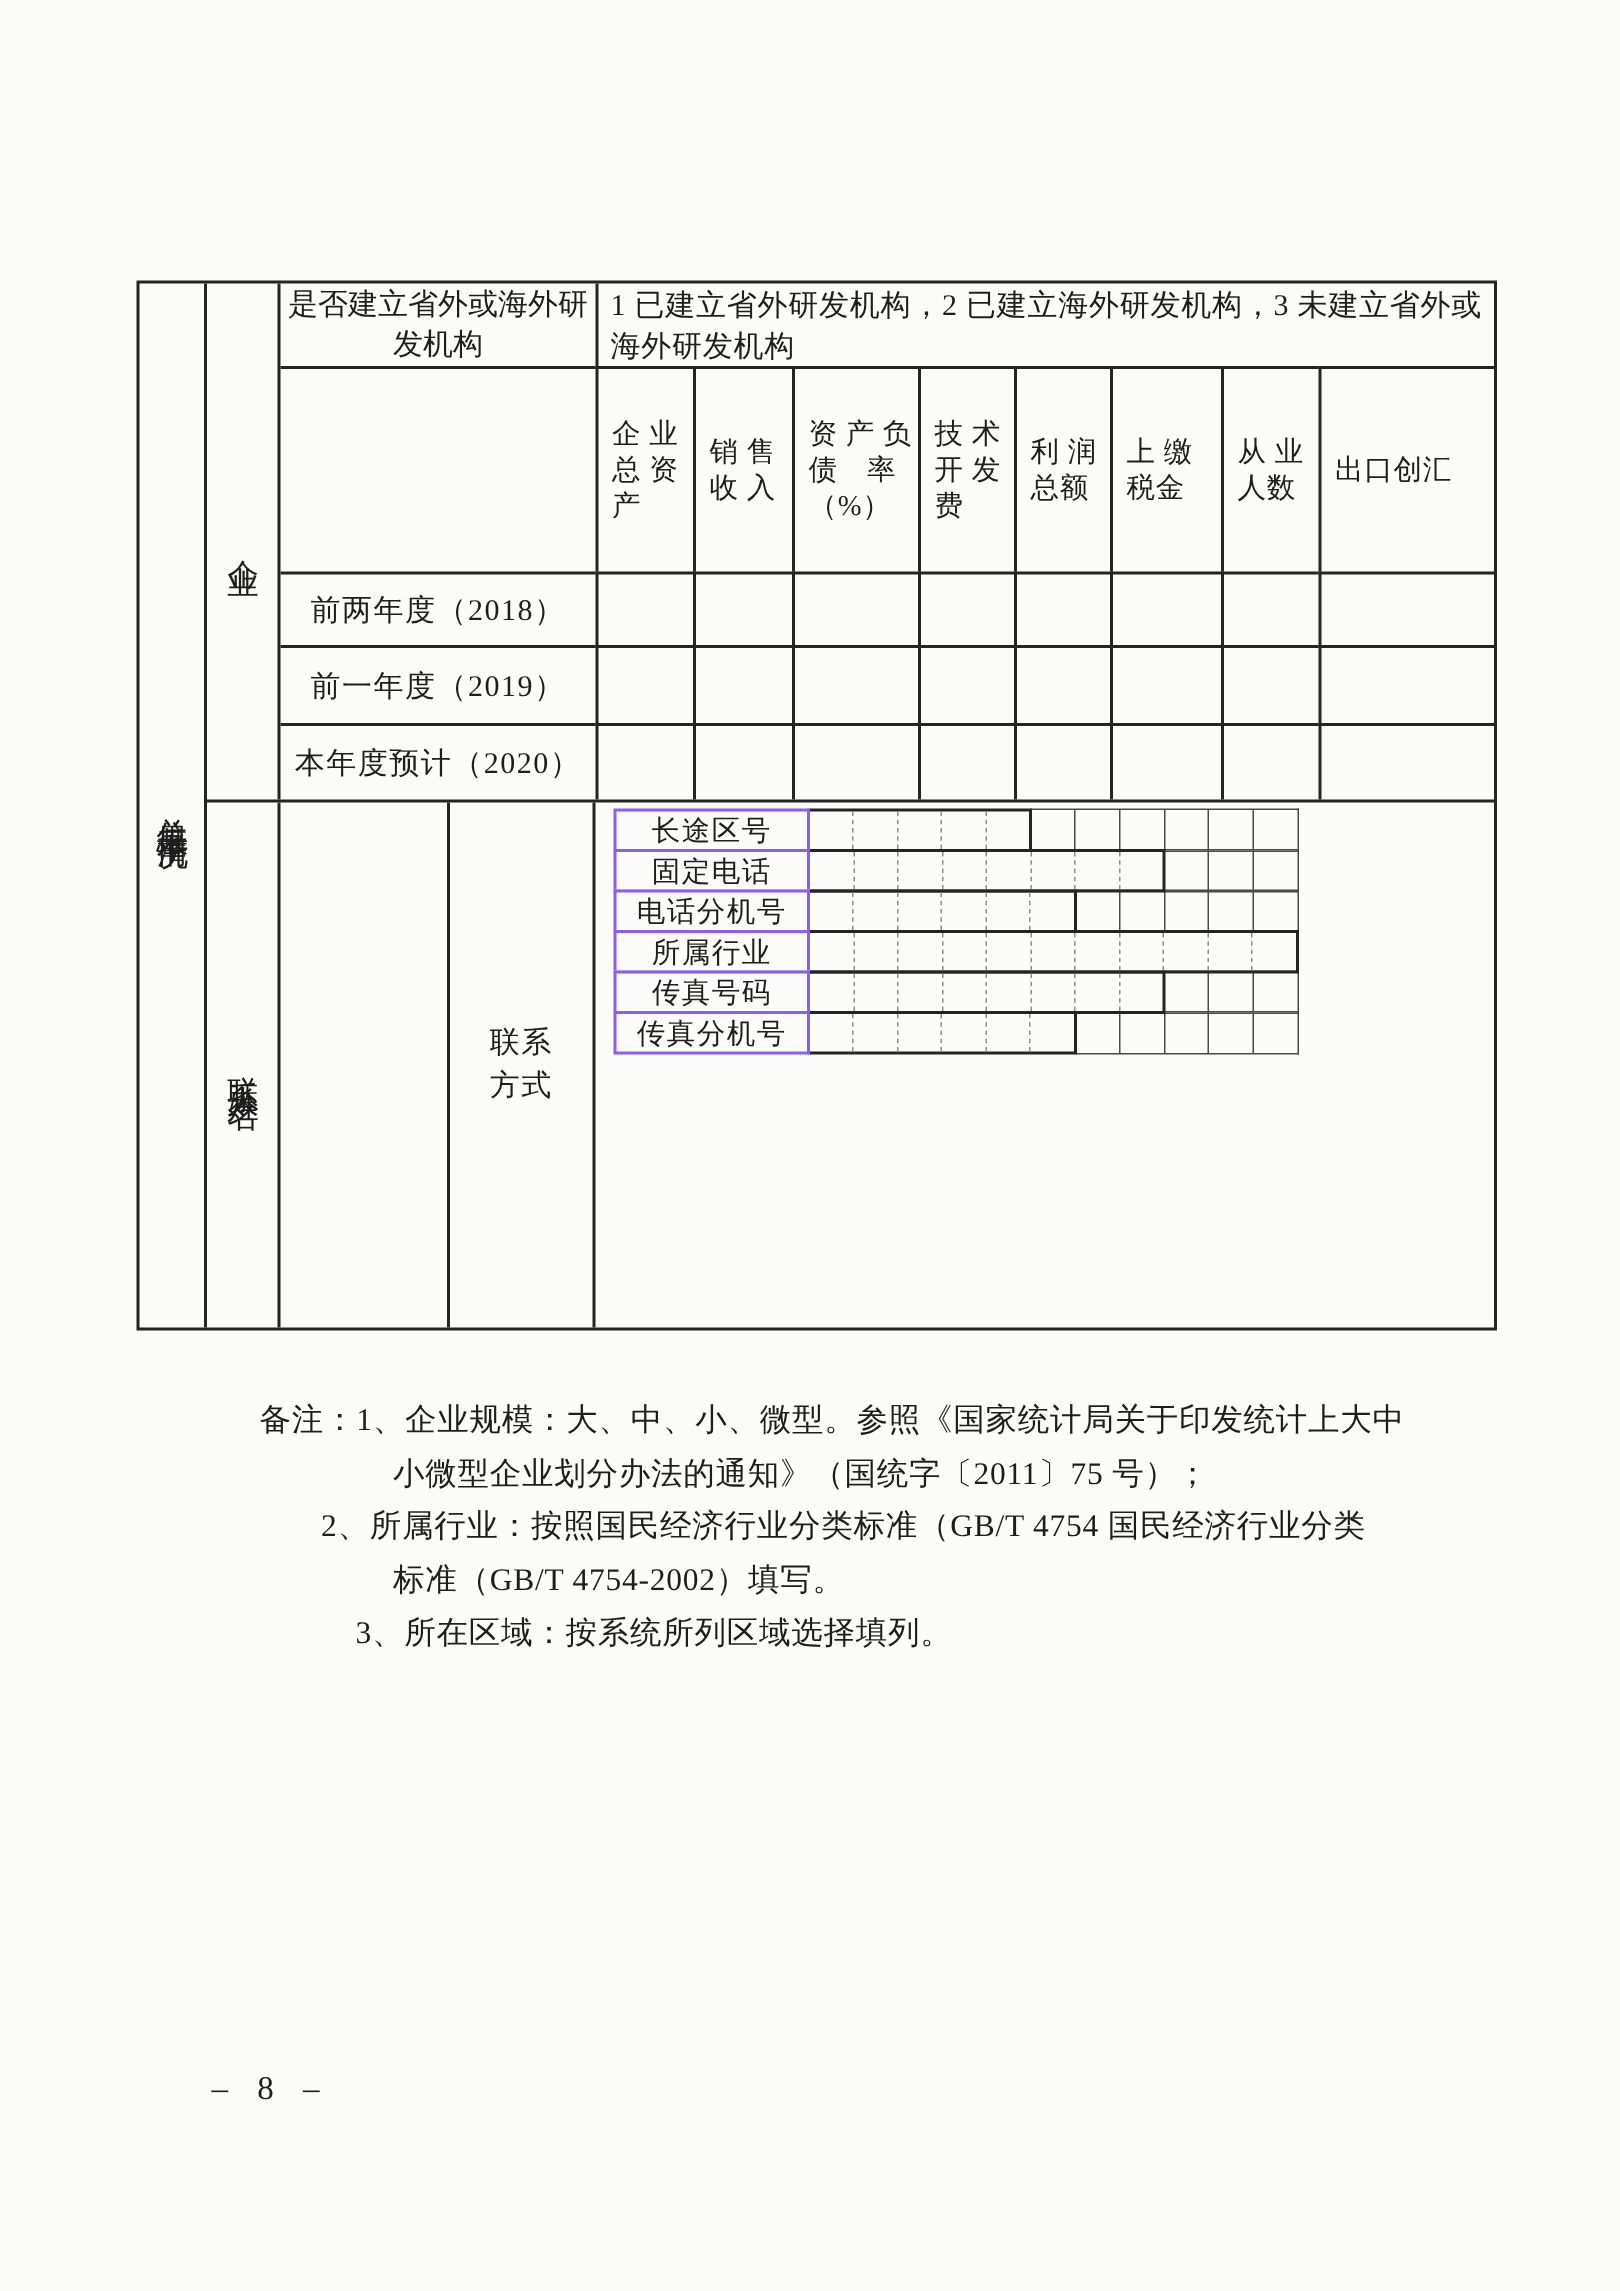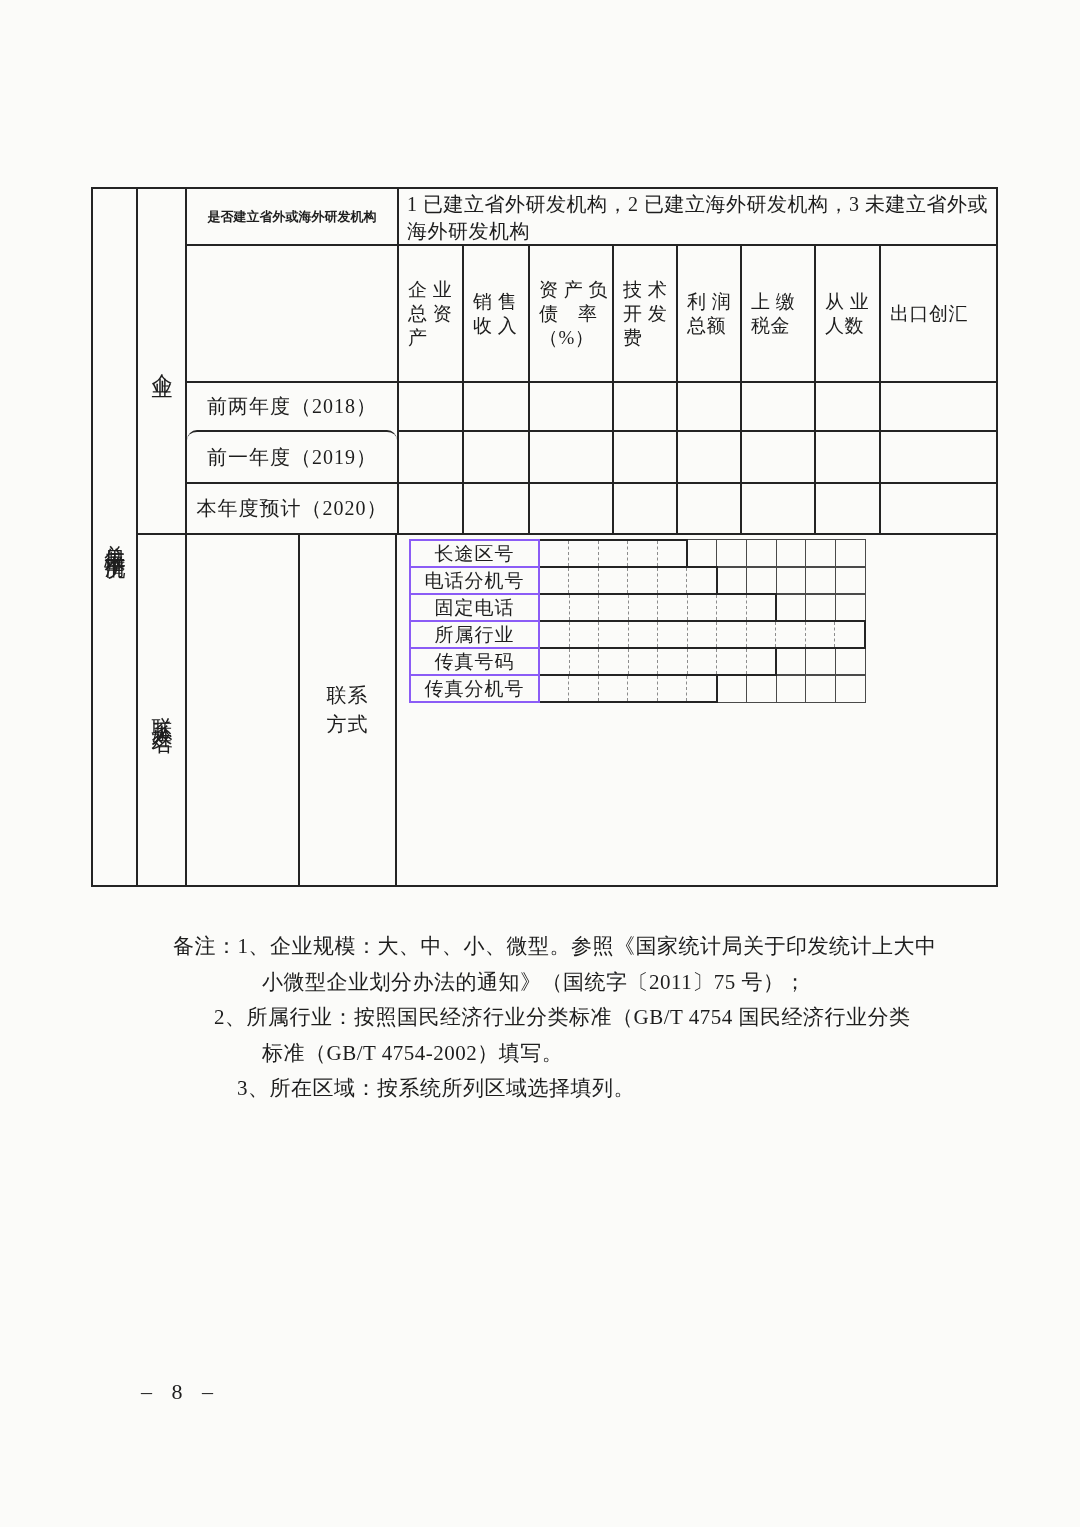--- a/index.html
+++ b/index.html
@@ -29,21 +29,21 @@
   .col-b{width:49px;border-right:2px solid #242424;display:flex;align-items:center;justify-content:center;}
   .ent-grid{
     flex:1;display:grid;min-width:0;
     grid-template-columns:210px 65px 66px 84px 64px 64px 74px 65px 1fr;
     grid-template-rows:55px 137px 49px 52px 51px;
   }
   .cell{min-width:0;min-height:0;}
   .bl{border-left:2px solid #242424;}
   .bt{border-top:2px solid #242424;}
   .q-label{display:flex;align-items:center;justify-content:center;text-align:center;
-    font-size:13px;line-height:27px;padding:0 4px;font-weight:bold;}
+    font-size:20px;line-height:27px;padding:0 4px;}
   .q-text{font-size:20px;line-height:27px;padding:2px 6px 0 8px;letter-spacing:0.5px;}
   .hdr{display:flex;align-items:center;font-size:19px;line-height:24px;
     padding:0 4px 0 9px;white-space:pre-line;letter-spacing:0.5px;}
   .yr-label{display:flex;align-items:center;justify-content:center;font-size:20px;letter-spacing:1px;}
 
   .sec-contact{flex:1;display:flex;min-height:0;}
   .col-c{width:113px;border-right:2px solid #242424;}
   .col-d{width:97px;border-right:2px solid #242424;display:flex;align-items:center;justify-content:center;
     text-align:center;white-space:pre-line;font-size:20px;line-height:29px;letter-spacing:1px;}
   .col-e{flex:1;position:relative;}
@@ -111,21 +111,21 @@
             <div class="cell hdr bt bl" style="grid-area: 2 / 9;">出口创汇</div>
             <div class="cell yr-label bt" style="grid-area: 3 / 1;">前两年度（2018）</div>
             <div class="cell bt bl" style="grid-area: 3 / 2;"></div>
             <div class="cell bt bl" style="grid-area: 3 / 3;"></div>
             <div class="cell bt bl" style="grid-area: 3 / 4;"></div>
             <div class="cell bt bl" style="grid-area: 3 / 5;"></div>
             <div class="cell bt bl" style="grid-area: 3 / 6;"></div>
             <div class="cell bt bl" style="grid-area: 3 / 7;"></div>
             <div class="cell bt bl" style="grid-area: 3 / 8;"></div>
             <div class="cell bt bl" style="grid-area: 3 / 9;"></div>
-            <div class="cell yr-label bt" style="grid-area: 4 / 1; border-radius: 10px;">前一年度（2019）</div>
+            <div class="cell yr-label bt" style="grid-area: 4 / 1;">前一年度（2019）</div>
             <div class="cell bt bl" style="grid-area: 4 / 2;"></div>
             <div class="cell bt bl" style="grid-area: 4 / 3;"></div>
             <div class="cell bt bl" style="grid-area: 4 / 4;"></div>
             <div class="cell bt bl" style="grid-area: 4 / 5;"></div>
             <div class="cell bt bl" style="grid-area: 4 / 6;"></div>
             <div class="cell bt bl" style="grid-area: 4 / 7;"></div>
             <div class="cell bt bl" style="grid-area: 4 / 8;"></div>
             <div class="cell bt bl" style="grid-area: 4 / 9;"></div>
             <div class="cell yr-label bt" style="grid-area: 5 / 1;">本年度预计（2020）</div>
             <div class="cell bt bl" style="grid-area: 5 / 2;"></div>
@@ -162,53 +162,53 @@
                     <div class="dcell"></div>
                     <div class="dcell"></div>
                     <div class="dcell"></div>
                     <div class="dcell"></div>
                     <div class="dcell"></div>
                     <div class="dcell"></div>
                   </div>
                 </div>
               </div>
               <div class="p-row">
+                <div class="p-label">固定电话</div>
+                <div class="p-cells">
+                  <div class="p-group" style="width: 239.091px;">
+                    <div class="dcell"></div>
+                    <div class="dcell"></div>
+                    <div class="dcell"></div>
+                    <div class="dcell"></div>
+                    <div class="dcell"></div>
+                    <div class="dcell"></div>
+                    <div class="dcell"></div>
+                    <div class="dcell"></div>
+                  </div>
+                  <div class="p-rest">
+                    <div class="dcell"></div>
+                    <div class="dcell"></div>
+                    <div class="dcell"></div>
+                  </div>
+                </div>
+              </div>
+              <div class="p-row">
                 <div class="p-label">电话分机号</div>
                 <div class="p-cells">
                   <div class="p-group" style="width: 179.818px;">
                     <div class="dcell"></div>
                     <div class="dcell"></div>
                     <div class="dcell"></div>
                     <div class="dcell"></div>
                     <div class="dcell"></div>
                     <div class="dcell"></div>
                   </div>
                   <div class="p-rest">
                     <div class="dcell"></div>
                     <div class="dcell"></div>
-                    <div class="dcell"></div>
-                    <div class="dcell"></div>
-                    <div class="dcell"></div>
-                  </div>
-                </div>
-              </div>
-              <div class="p-row">
-                <div class="p-label">固定电话</div>
-                <div class="p-cells">
-                  <div class="p-group" style="width: 239.091px;">
-                    <div class="dcell"></div>
-                    <div class="dcell"></div>
-                    <div class="dcell"></div>
-                    <div class="dcell"></div>
-                    <div class="dcell"></div>
-                    <div class="dcell"></div>
-                    <div class="dcell"></div>
-                    <div class="dcell"></div>
-                  </div>
-                  <div class="p-rest">
                     <div class="dcell"></div>
                     <div class="dcell"></div>
                     <div class="dcell"></div>
                   </div>
                 </div>
               </div>
               <div class="p-row">
                 <div class="p-label">所属行业</div>
                 <div class="p-cells">
                   <div class="p-group" style="width: 328px;">

